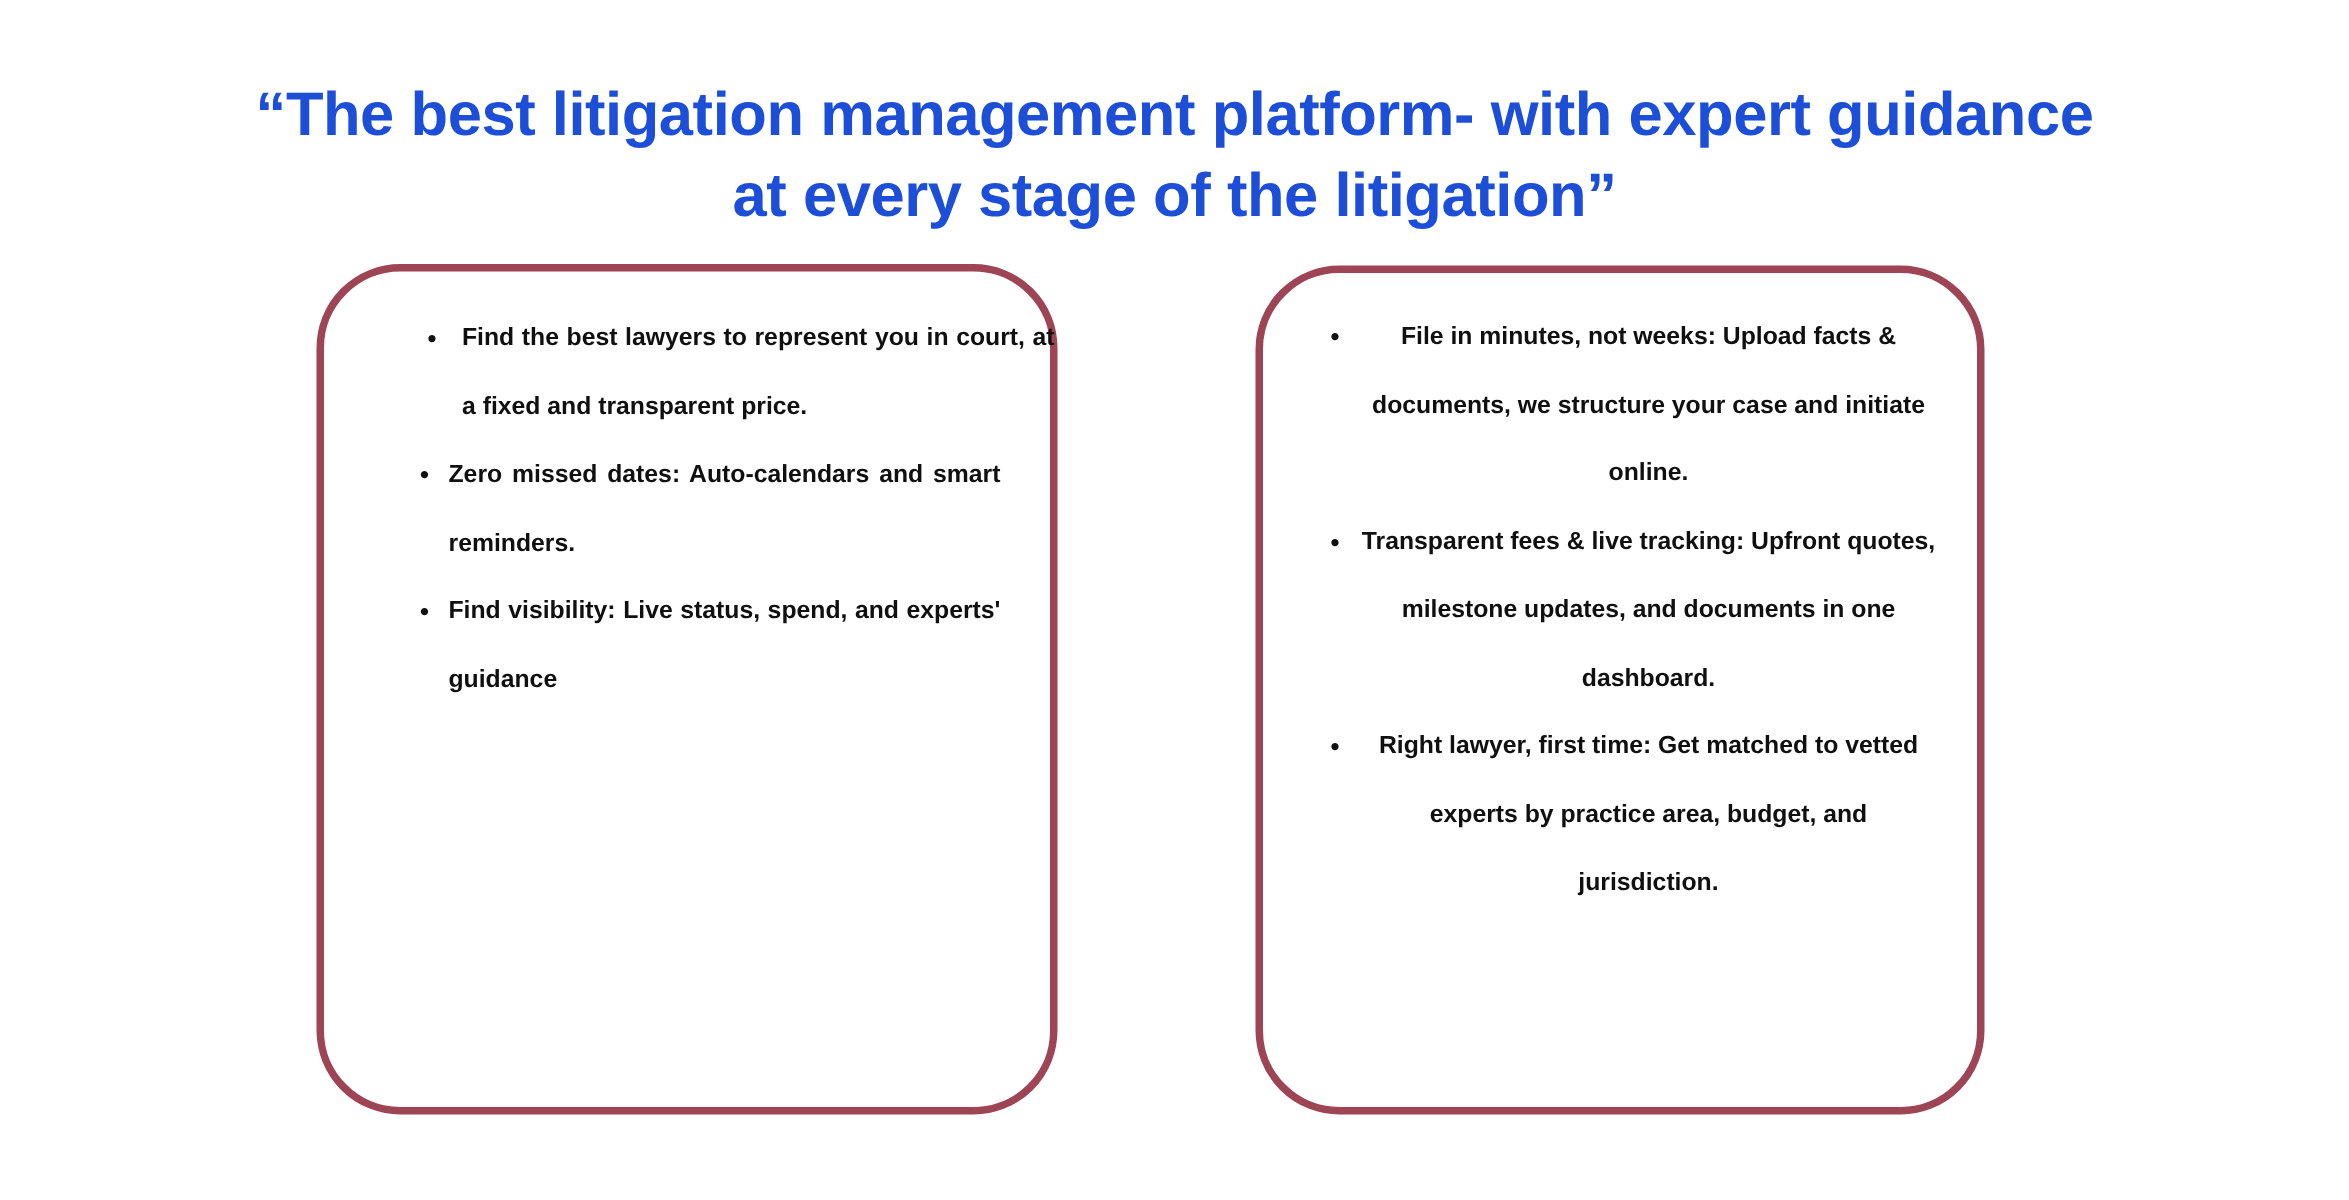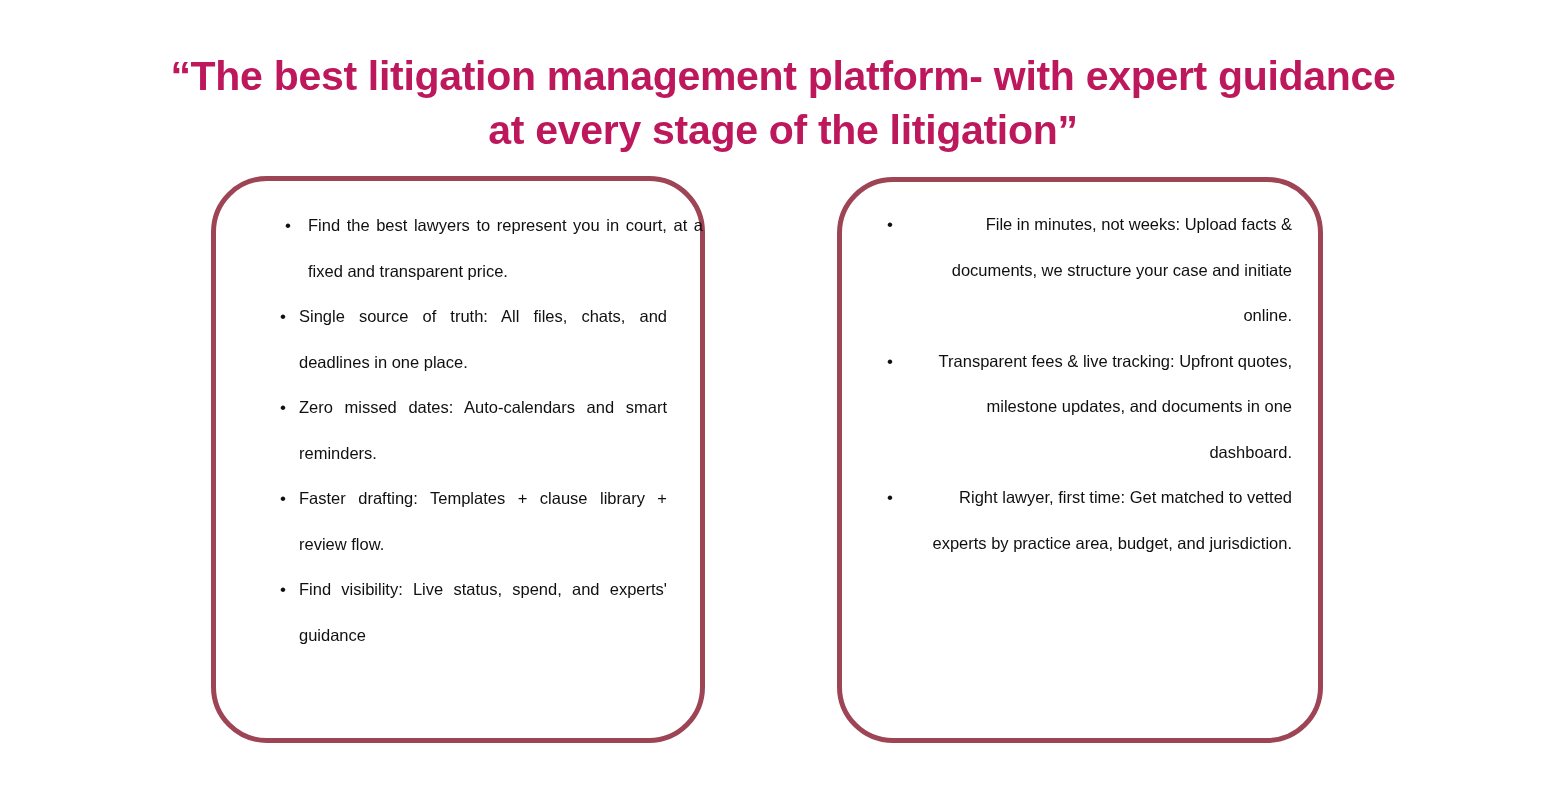--- a/index.html
+++ b/index.html
@@ -20,21 +20,21 @@
   .headline {
     position: absolute;
     left: 0;
     top: 22px;
     width: 1566px;
     text-align: center;
     font-size: 41px;
     line-height: 54px;
     font-weight: 700;
     letter-spacing: -0.3px;
-    color: #be185d;
+    color: #1d4ed8;
     padding: 0 150px;
     box-sizing: border-box;
   }
 
   
   .card {
     position: absolute;
     box-sizing: border-box;
     border: 5px solid #9d4455;
     border-radius: 56px;
@@ -53,21 +53,21 @@
     top: 177px;
     width: 486px;
     height: 566px;
   }
 
   
   .bullets {
     list-style: none;
     margin: 0;
     padding: 0;
-    font-weight: 400;
+    font-weight: 700;
     color: #101010;
   }
 
   .bullets li {
     position: relative;
     font-size: 16.5px;
     line-height: 45.5px;
   }
 
   .bullets li::before {
@@ -107,37 +107,35 @@
 
   
   .list-right {
     position: absolute;
     left: 32px;
     top: 20px;
     width: 418px;
   }
   .list-right li {
     padding-left: 32px;
-    text-align: right;
+    text-align: center;
   }
   .list-right li::before {
     left: 13px;
   }
 </style>
 </head>
 <body>
 
 <h1 class="headline">“The best litigation management platform- with expert guidance at every stage of the litigation”</h1>
 
 <div class="card card-left">
   <ul class="bullets list-left">
     <li class="indent-more">Find the best lawyers to represent you in court, at a fixed and transparent price.</li>
-    <li>Single source of truth: All files, chats, and deadlines in one place.</li>
     <li>Zero missed dates: Auto-calendars and smart reminders.</li>
-    <li>Faster drafting: Templates + clause library + review flow.</li>
     <li>Find visibility: Live status, spend, and experts' guidance</li>
   </ul>
 </div>
 
 <div class="card card-right">
   <ul class="bullets list-right">
     <li>File in minutes, not weeks: Upload facts &amp; documents, we structure your case and initiate online.</li>
     <li>Transparent fees &amp; live tracking: Upfront quotes, milestone updates, and documents in one dashboard.</li>
     <li>Right lawyer, first time: Get matched to vetted experts by practice area, budget, and jurisdiction.</li>
   </ul>

